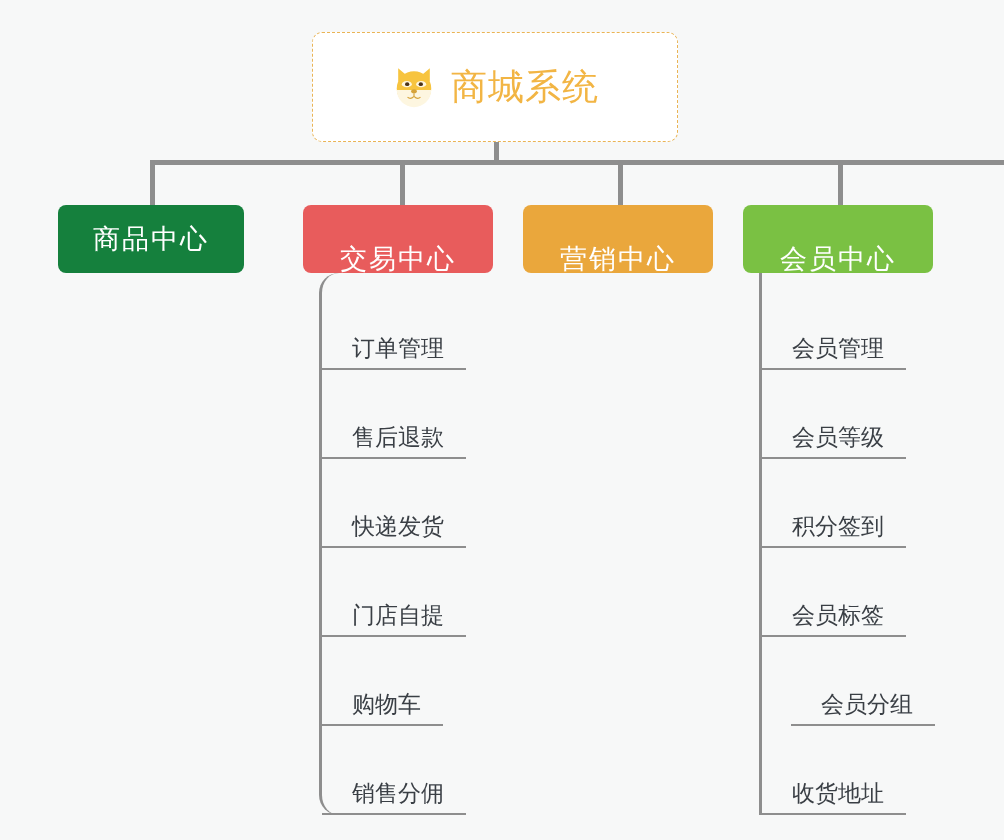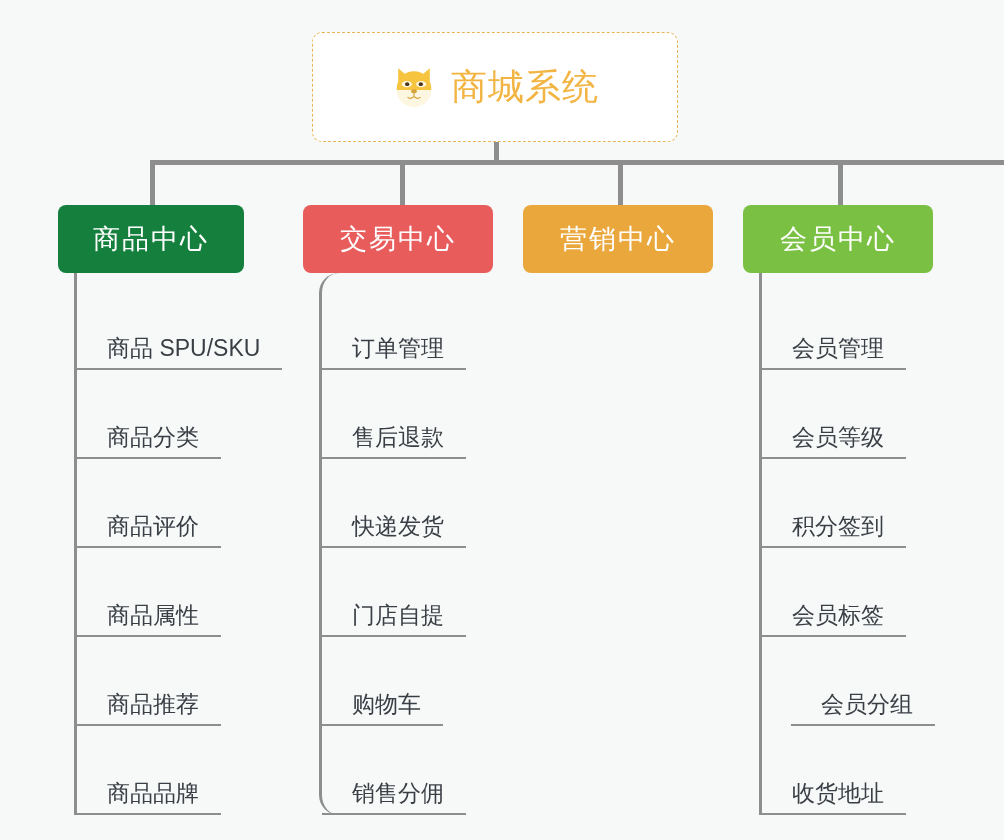--- a/index.html
+++ b/index.html
@@ -87,21 +87,21 @@
 
   .cat-box {
     height: 68px;
     border-radius: 8px;
     display: flex;
     align-items: center;
     justify-content: center;
     box-sizing: border-box;
   }
   .cat-box.w-186 { width: 186px; }
-  .cat-box.w-190 { width: 190px; }
+  .cat-box.w-190 { width: 190px; align-items: flex-end; }
   .cat-label {
     color: #ffffff;
     font-size: 27px;
     letter-spacing: 2px;
     line-height: 1;
     white-space: nowrap;
   }
 
   
   .leaf-list {
@@ -153,40 +153,20 @@
   <div class="line bus" style="background: rgb(142, 142, 142);"></div>
   <div class="line drop" style="left: 150px; background: rgb(142, 142, 142);"></div>
   <div class="line drop" style="left: 400px; background: rgb(142, 142, 142);"></div>
   <div class="line drop" style="left: 618px; background: rgb(142, 142, 142);"></div>
   <div class="line drop" style="left: 838px; background: rgb(142, 142, 142);"></div>
 
   <div class="column col-1">
     <div class="cat-box w-186" style="background: #15803d; align-items: center;">
       <span class="cat-label">商品中心</span>
     </div>
-    <div class="leaf-list" style="border-left-color: rgb(142, 142, 142);">
-      <div class="leaf-item">
-          <span class="leaf-text" style="border-bottom-color: rgb(142, 142, 142);">商品 SPU/SKU</span>
-        </div>
-      <div class="leaf-item">
-          <span class="leaf-text" style="border-bottom-color: rgb(142, 142, 142);">商品分类</span>
-        </div>
-      <div class="leaf-item">
-          <span class="leaf-text" style="border-bottom-color: rgb(142, 142, 142);">商品评价</span>
-        </div>
-      <div class="leaf-item">
-          <span class="leaf-text" style="border-bottom-color: rgb(142, 142, 142);">商品属性</span>
-        </div>
-      <div class="leaf-item">
-          <span class="leaf-text" style="border-bottom-color: rgb(142, 142, 142);">商品推荐</span>
-        </div>
-      <div class="leaf-item">
-          <span class="leaf-text" style="border-bottom-color: rgb(142, 142, 142);">商品品牌</span>
-        </div>
-    </div>
   </div>
 
   <div class="column col-2">
     <div class="cat-box w-190" style="background: rgb(232, 92, 92);">
       <span class="cat-label">交易中心</span>
     </div>
     <div class="leaf-list" style="border-left-color: rgb(142, 142, 142); border-radius: 20px;">
       <div class="leaf-item">
           <span class="leaf-text" style="border-bottom-color: rgb(142, 142, 142);">订单管理</span>
         </div>

